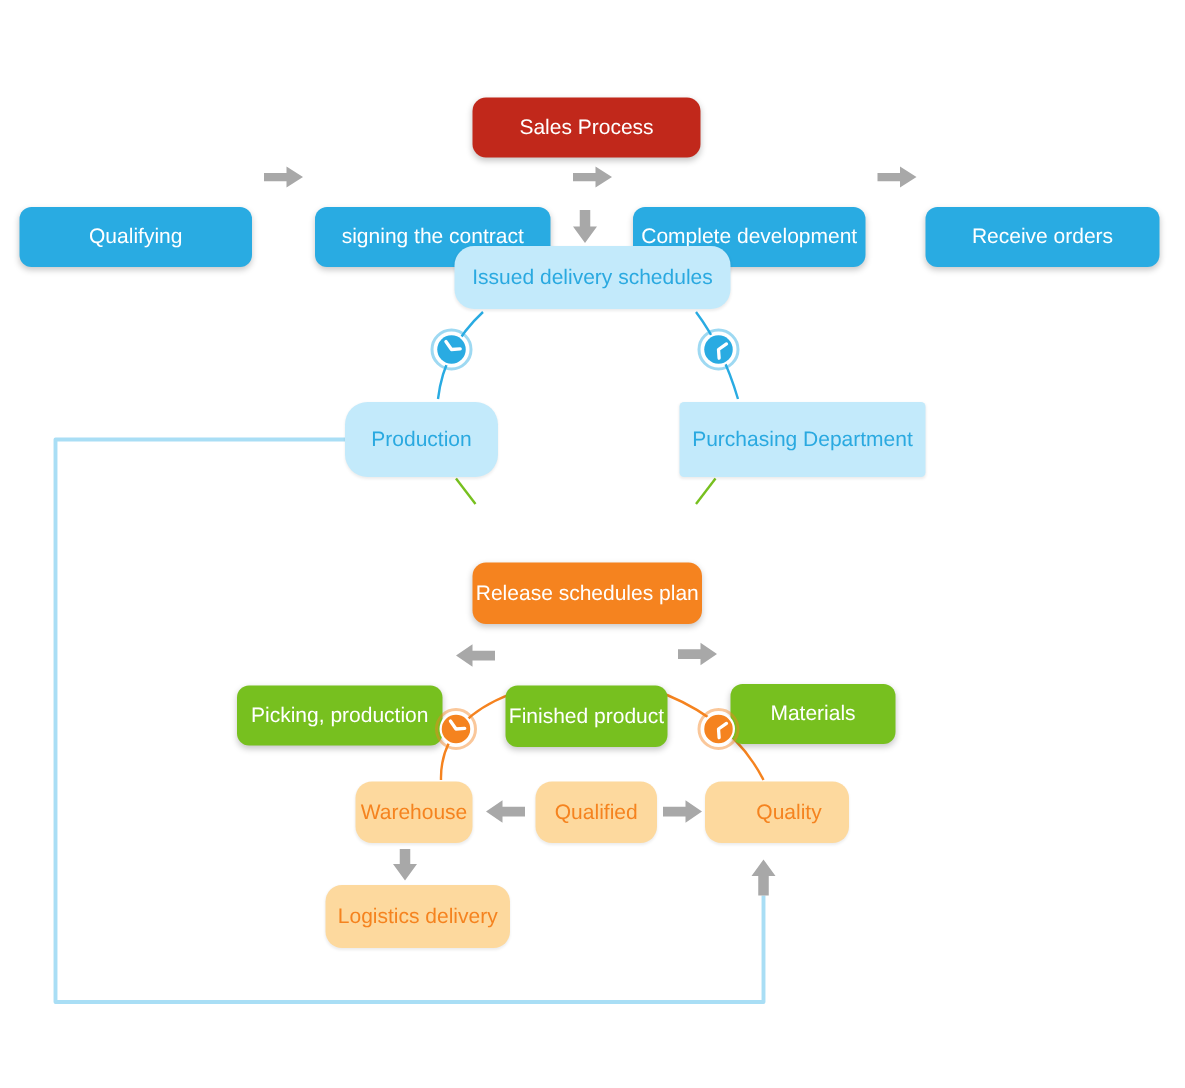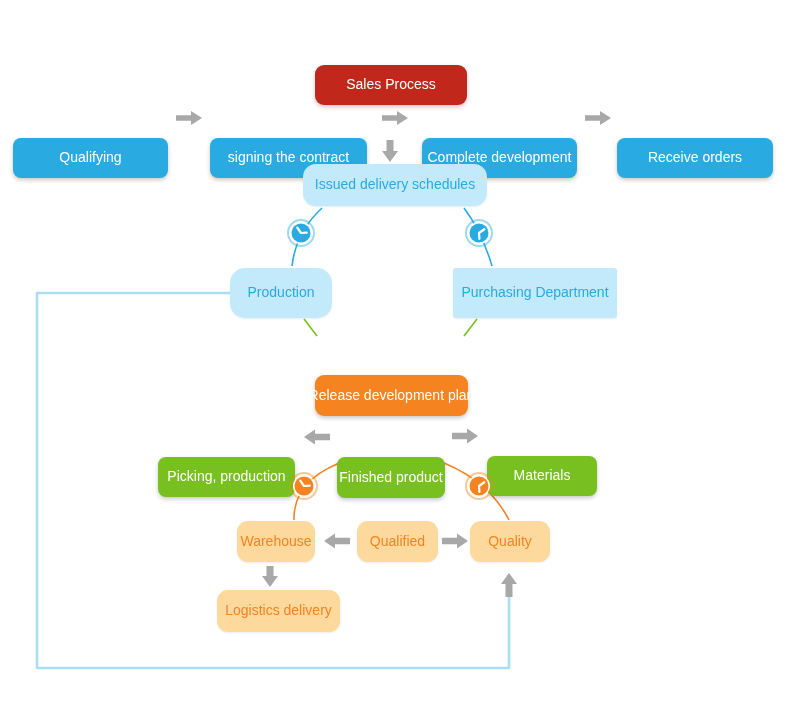--- a/index.html
+++ b/index.html
@@ -71,29 +71,29 @@
   <div class="node solid blue" style="left:13px;top:98px;width:155px;height:40px;">Qualifying</div>
   <div class="node solid blue" style="left:210px;top:98px;width:157px;height:40px;">signing the contract</div>
   <div class="node solid blue" style="left:422px;top:98px;width:155px;height:40px;">Complete development</div>
   <div class="node solid blue" style="left:617px;top:98px;width:156px;height:40px;">Receive orders</div>
 
   <div class="node soft light-blue" style="left:303px;top:164px;width:184px;height:42px;">Issued delivery schedules</div>
 
   <div class="node soft light-blue" style="left:230px;top:268px;width:102px;height:50px;border-radius:15px;">Production</div>
   <div class="node soft light-blue" style="left:453px;top:268px;width:164px;height:50px;border-radius:3px;">Purchasing Department</div>
 
-  <div class="node solid orange" style="left:315px;top:335px;width:153px;height:41px;">Release development plan</div>
+  <div class="node solid orange" style="left:315px;top:335px;width:153px;height:41px;">Release schedules plan</div>
 
   <div class="node solid green" style="left:158px;top:417px;width:137px;height:40px;">Picking, production</div>
   <div class="node solid green" style="left:337px;top:417px;width:108px;height:41px;">Finished product</div>
   <div class="node solid green" style="left:487px;top:416px;width:110px;height:40px;">Materials</div>
 
   <div class="node soft light-orange" style="left:237px;top:521px;width:78px;height:41px;">Warehouse</div>
   <div class="node soft light-orange" style="left:357px;top:521px;width:81px;height:41px;">Qualified</div>
-  <div class="node soft light-orange" style="left:470px;top:521px;width:80px;height:41px;">Quality</div>
+  <div class="node soft light-orange" style="left:470px;top:521px;width:80px;height:41px;padding-left:16px;">Quality</div>
 
   <div class="node soft light-orange" style="left:217px;top:590px;width:123px;height:42px;">Logistics delivery</div>
 
   <div class="clock c-blue" style="left:286px;top:218px;">
     <svg viewBox="0 0 30 30" width="30" height="30">
       <circle class="halo" cx="15" cy="15" r="13"></circle>
       <circle class="disk" cx="15" cy="15" r="11"></circle>
       <circle class="face" cx="15" cy="15" r="9.5"></circle>
       <g transform="rotate(-35 15 15)">
           <path class="hands" d="M15,8.5 L15,15 L20,18"></path>

